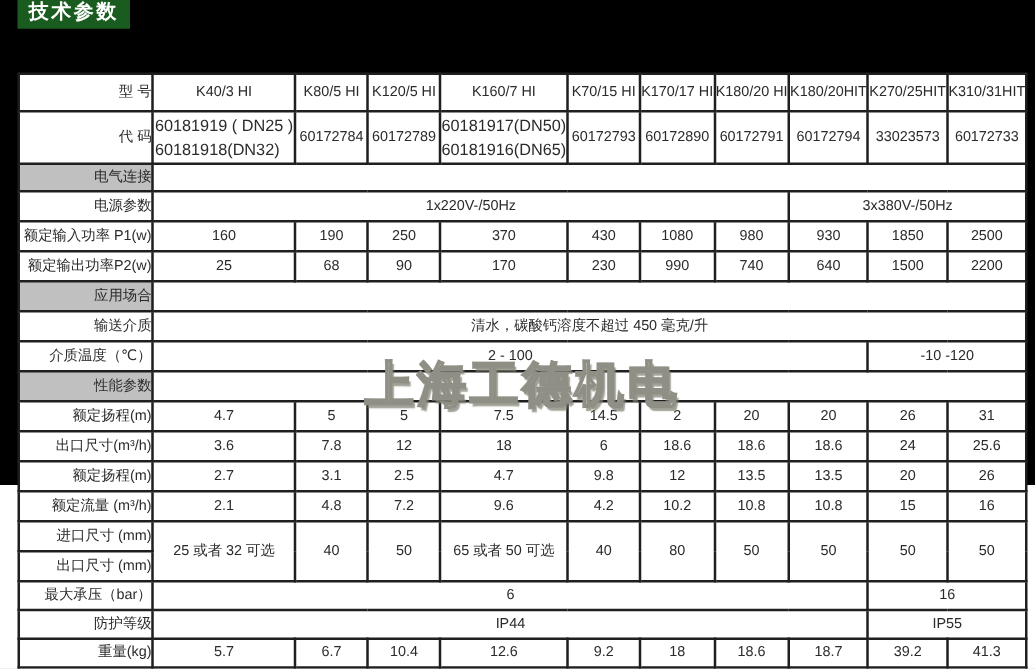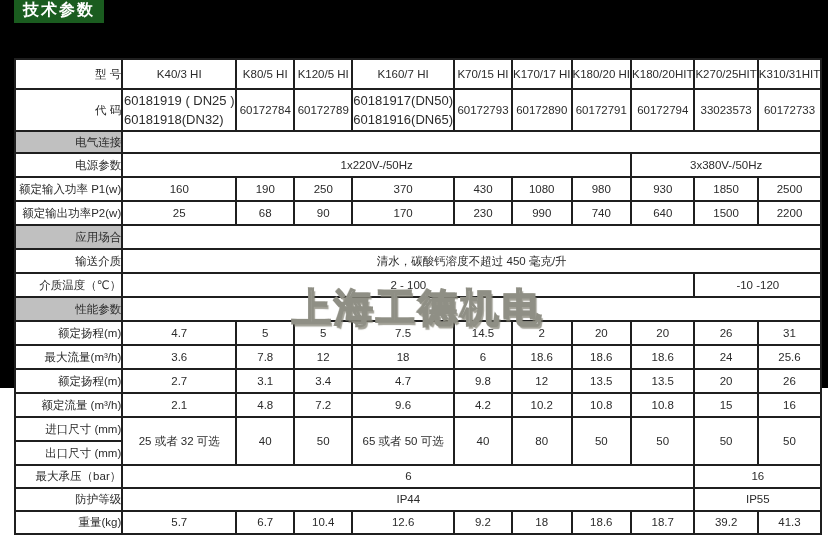--- a/index.html
+++ b/index.html
@@ -144,38 +144,38 @@
       <td>7.5</td>
       <td>14.5</td>
       <td>2</td>
       <td>20</td>
       <td>20</td>
       <td>26</td>
       <td>31</td>
     </tr>
 
     <tr class="r24">
-      <td class="lab">最大流量(m³/h)</td>
+      <td class="lab">出口尺寸(m³/h)</td>
       <td>3.6</td>
       <td>7.8</td>
       <td>12</td>
       <td>18</td>
       <td>6</td>
       <td>18.6</td>
       <td>18.6</td>
       <td>18.6</td>
       <td>24</td>
       <td>25.6</td>
     </tr>
 
     <tr class="r24">
       <td class="lab">额定扬程(m)</td>
       <td>2.7</td>
       <td>3.1</td>
-      <td>3.4</td>
+      <td>2.5</td>
       <td>4.7</td>
       <td>9.8</td>
       <td>12</td>
       <td>13.5</td>
       <td>13.5</td>
       <td>20</td>
       <td>26</td>
     </tr>
 
     <tr class="r24">

